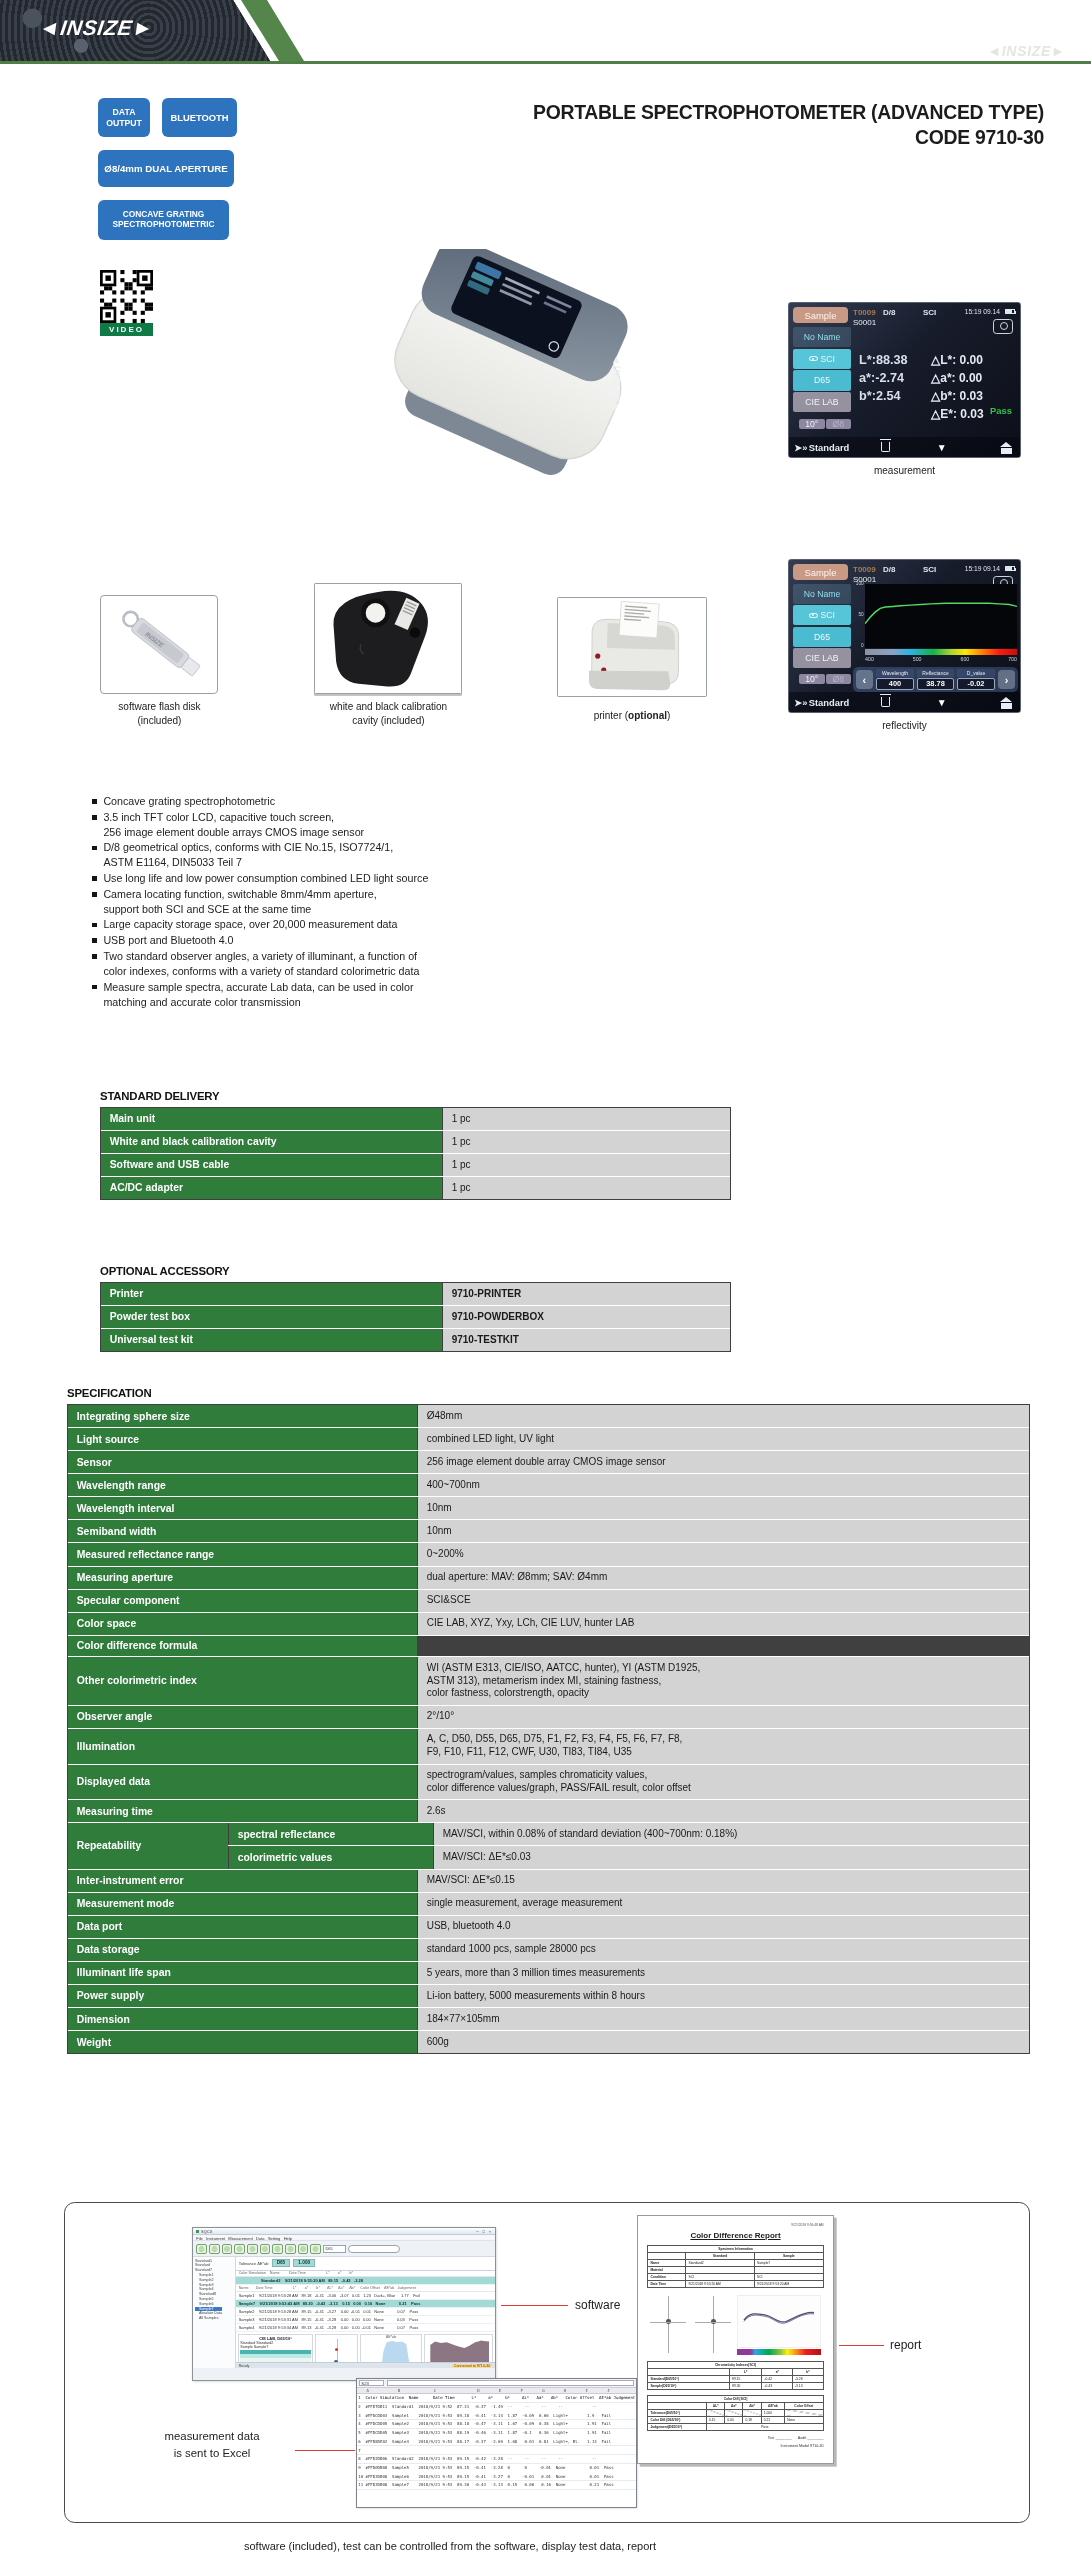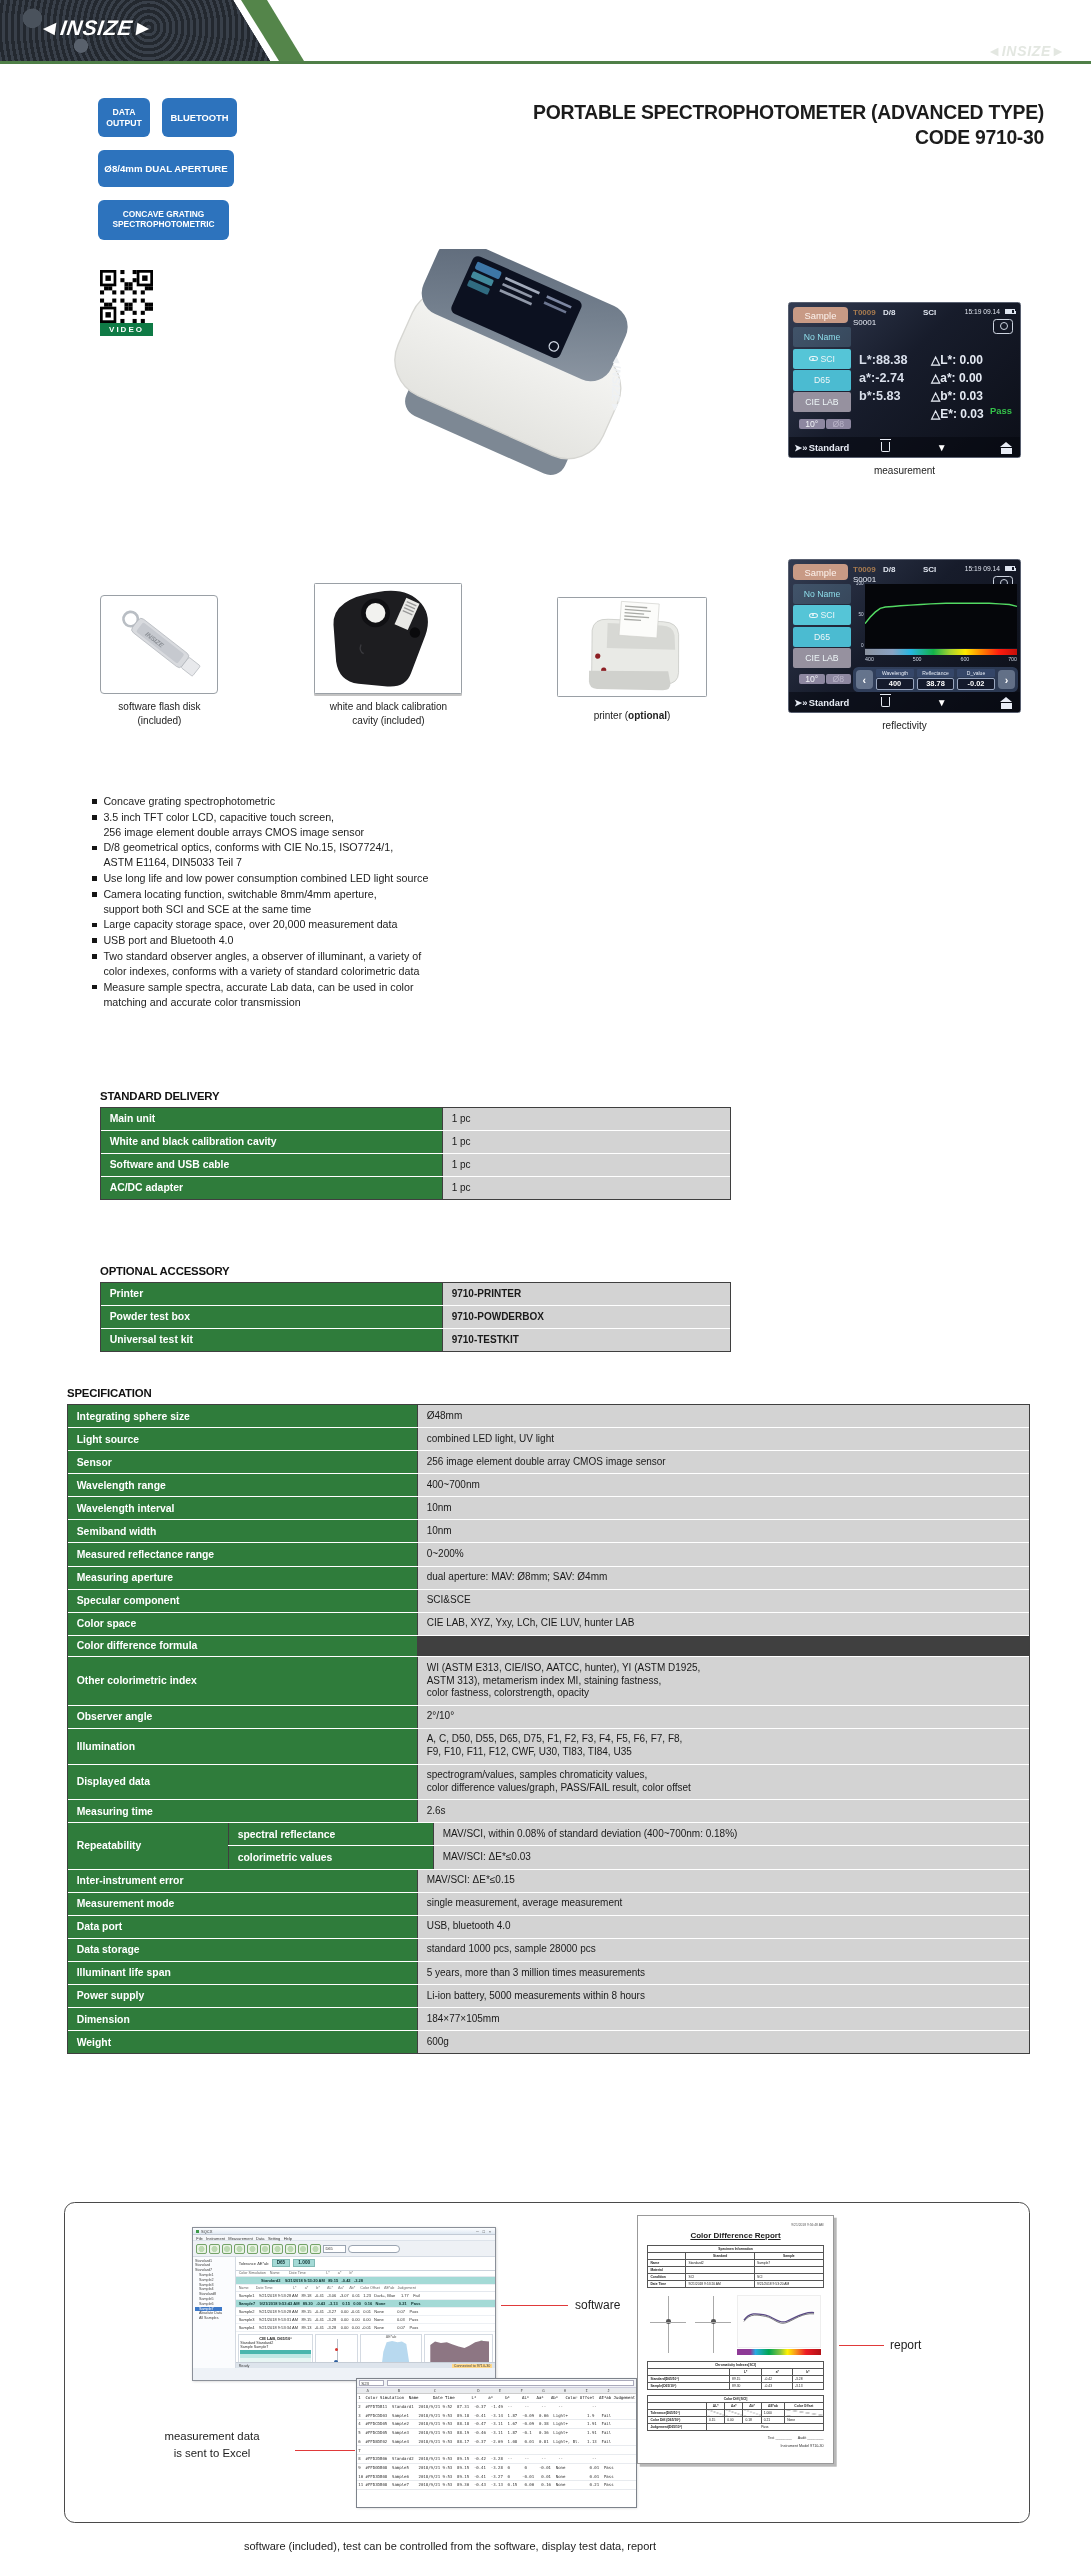--- a/index.html
+++ b/index.html
@@ -390,21 +390,21 @@
     <div class="side-it s-d65">D65</div>
     <div class="side-it s-lab">CIE LAB</div>
     <div class="side-it s-split">
       <div>10°</div>
       <div class="dim">Ø8</div>
     </div>
   </div>
   <div class="val-col">
     <div class="vr"><span>L*:</span><span>88.38</span></div>
     <div class="vr"><span>a*:</span><span>-2.74</span></div>
-    <div class="vr"><span>b*:</span><span>5.83</span></div>
+    <div class="vr"><span>b*:</span><span>2.54</span></div>
   </div>
   <div class="dlt-col">
     <div class="vr"><span>△L*:</span> <span>0.00</span></div>
     <div class="vr"><span>△a*:</span> <span>0.00</span></div>
     <div class="vr"><span>△b*:</span> <span>0.03</span></div>
     <div class="vr"><span>△E*:</span> <span>0.03</span></div>
   </div>
   <div class="scr-pass">Pass</div>
   <div class="scr-bot">
     <span class="sb-std">
@@ -564,21 +564,21 @@
   <div class="feat">
       <span class="fb"></span>
       <span class="ftx">Large capacity storage space, over 20,000 measurement data</span>
     </div>
   <div class="feat">
       <span class="fb"></span>
       <span class="ftx">USB port and Bluetooth 4.0</span>
     </div>
   <div class="feat">
       <span class="fb"></span>
-      <span class="ftx">Two standard observer angles, a observer of illuminant, a variety of
+      <span class="ftx">Two standard observer angles, a variety of illuminant, a function of
 color indexes, conforms with a variety of standard colorimetric data</span>
     </div>
   <div class="feat">
       <span class="fb"></span>
       <span class="ftx">Measure sample spectra, accurate Lab data, can be used in color
 matching and accurate color transmission</span>
     </div>
 </div>
 
 <div class="abs sec-head h-sd">STANDARD DELIVERY</div>

